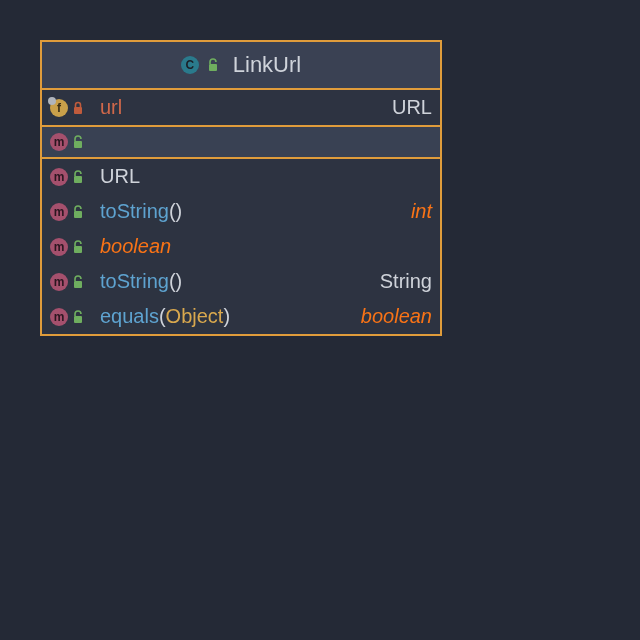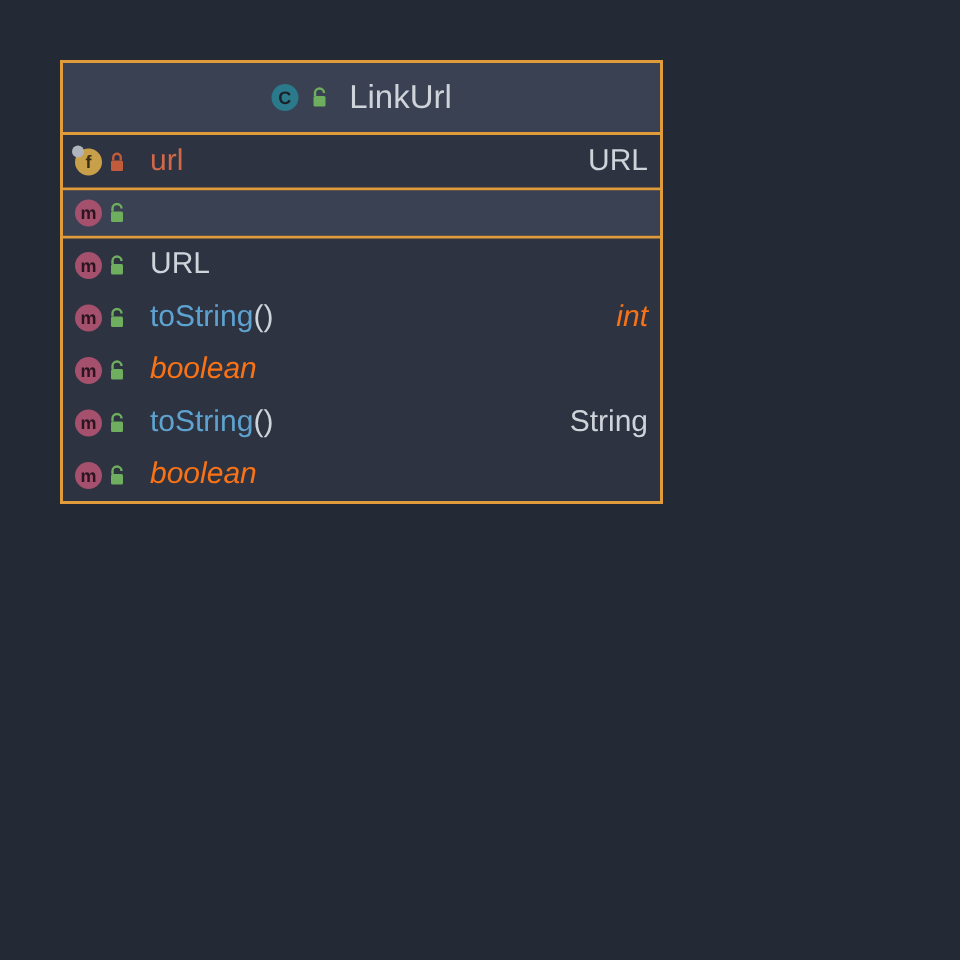--- a/index.html
+++ b/index.html
@@ -199,17 +199,18 @@
       <div class="row">
         <span class="icons">
           <span class="badge badge-m">m</span>
           <span class="lock">
             <svg width="12" height="14" viewBox="0 0 12 14">
               <path d="M3 6 V4 a3 3 0 0 1 6 0" stroke="#6fae5f" stroke-width="1.6" fill="none"></path>
               <rect x="2" y="6" width="8" height="7" rx="1" fill="#6fae5f"></rect>
             </svg>
           </span>
         </span>
+        <span class="sig"><span class="name-id">equals</span><span class="paren">(</span><span class="param">Object</span><span class="paren">)</span></span>
         <span class="ret ret-prim">boolean</span>
       </div>
     </div>
 
 </div>
 
 </body></html>

